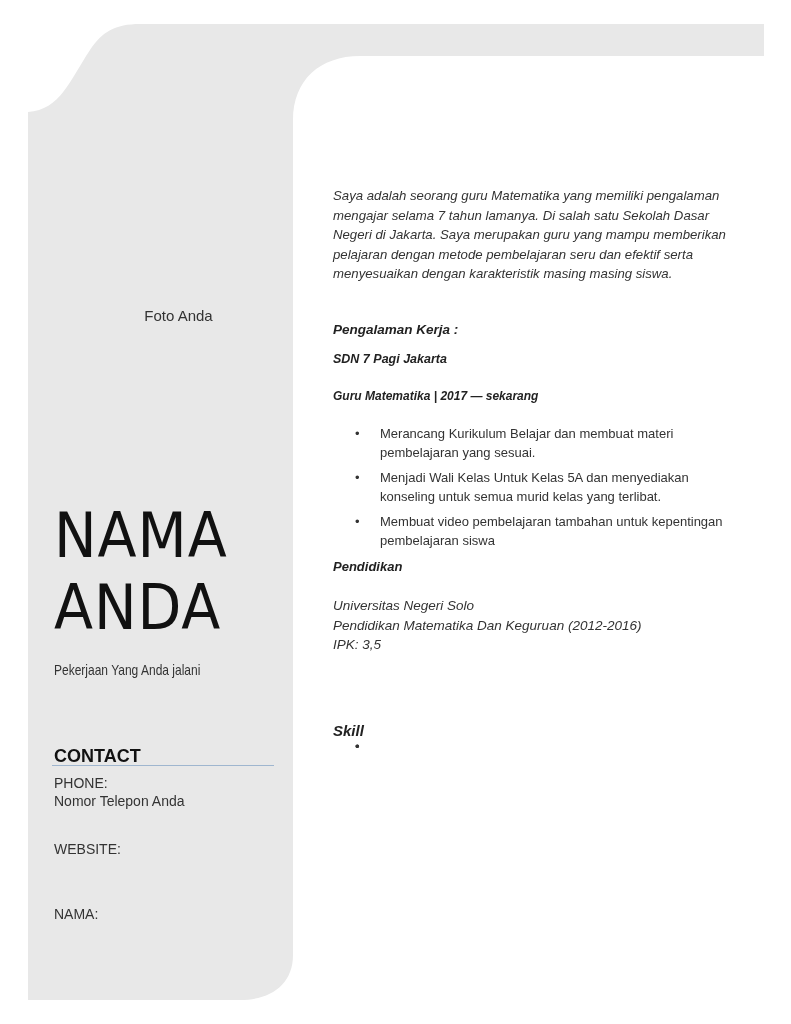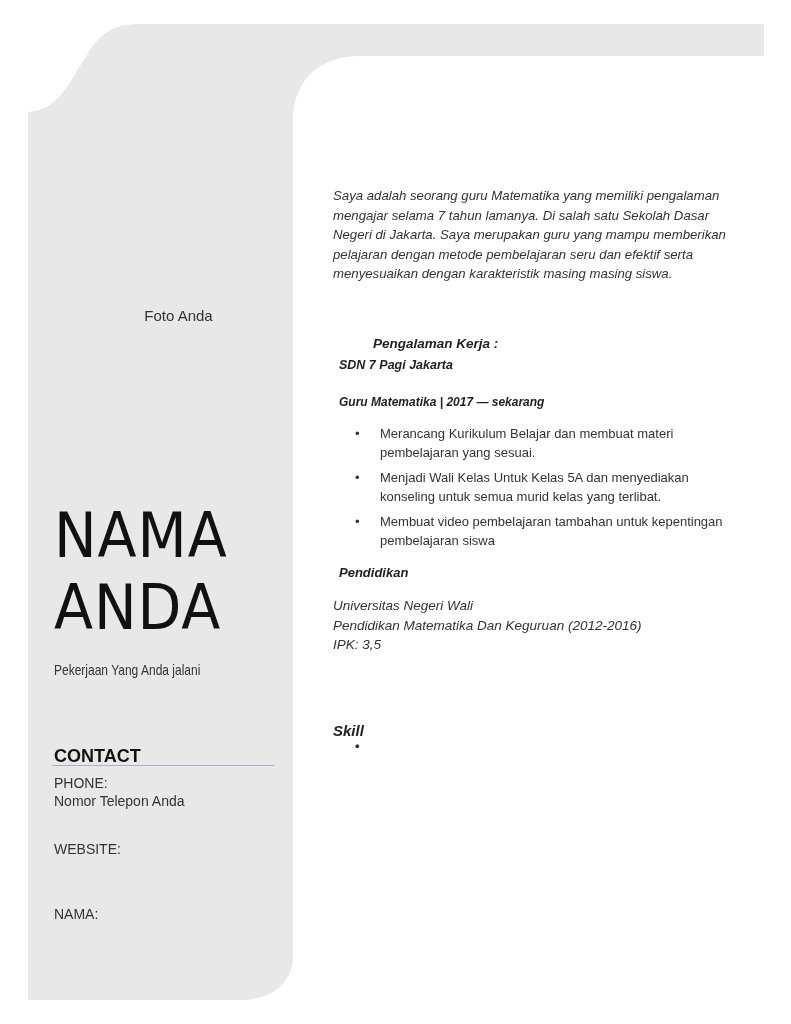--- a/index.html
+++ b/index.html
@@ -7,21 +7,21 @@
   .bg-shape { position:absolute; left:0; top:0; width:791px; height:1024px; }
   .photo-label { position:absolute; left:116px; top:307px; width:125px; text-align:center; font-size:15px; color:#333; }
   .name-title { position:absolute; left:54px; top:500px; font-size:62px; line-height:72px; color:#111; letter-spacing:1px; font-family:"DejaVu Sans", sans-serif; font-weight:normal; transform:scaleX(0.92); transform-origin:left top; }
   .job-title { position:absolute; left:54px; top:661px; font-size:15px; color:#333; transform:scaleX(0.8); transform-origin:left top; }
   .contact-head { position:absolute; left:54px; top:746px; font-size:18px; font-weight:bold; color:#111; }
   .contact-line { position:absolute; left:52px; top:765px; width:222px; height:1px; background:#9fb6cf; }
   .contact-item { position:absolute; left:54px; font-size:14px; color:#333; line-height:18px; }
   .main { position:absolute; left:333px; top:186px; width:400px; color:#333; font-size:13.2px; }
   .summary { font-style:italic; line-height:19.5px; margin:0; }
   .h-section { font-weight:bold; font-style:italic; color:#222; margin:0; }
-  .sub-bold { font-weight:bold; font-style:italic; font-size:12.5px; color:#222; margin:6px; }
+  .sub-bold { font-weight:bold; font-style:italic; font-size:12.5px; color:#222; margin:0; }
   ul { margin:0; padding:0; list-style:none; }
   li { position:relative; padding-left:47px; line-height:19px; }
   li .dot { position:absolute; left:22px; top:0; }
   .abs { position:absolute; left:333px; }
 </style>
 </head>
 <body>
 
 <svg class="bg-shape" viewBox="0 0 791 1024">
   <path d="M28,112 C60,110 70,80 90,50 C102,32 115,24 140,24 L764,24 L764,56 L360,56 C320,56 293,80 293,120 L293,955 C293,985 270,1000 240,1000 L28,1000 Z" fill="#e8e8e8"></path>
@@ -39,41 +39,41 @@
 <div class="contact-line"></div>
 <div class="contact-item" style="top:774px">PHONE:</div>
 <div class="contact-item" style="top:792px">Nomor Telepon Anda</div>
 <div class="contact-item" style="top:840px">WEBSITE:</div>
 <div class="contact-item" style="top:905px">NAMA:</div>
 
 <div class="main">
   <p class="summary">Saya adalah seorang guru Matematika yang memiliki pengalaman mengajar selama 7 tahun lamanya. Di salah satu Sekolah Dasar Negeri di Jakarta. Saya merupakan guru yang mampu memberikan pelajaran dengan metode pembelajaran seru dan efektif serta menyesuaikan dengan karakteristik masing masing siswa.</p>
 </div>
 
-<div class="abs" style="top:336px;font-size:13.5px;margin-left:40px;">
+<div class="abs" style="top:322px;font-size:13.5px;">
     <p class="h-section">Pengalaman Kerja :</p>
   </div>
 <div class="abs" style="top:352px;">
     <p class="sub-bold">SDN 7 Pagi Jakarta</p>
   </div>
 <div class="abs" style="top:389px;font-size:13px;">
     <p class="sub-bold" style="font-size:12px">Guru Matematika |  2017 — sekarang</p>
   </div>
 
 <ul class="abs" style="top:424px;width:400px;font-size:13px;color:#333;">
   <li style="margin-bottom:6px"><span class="dot">•</span><span>Merancang Kurikulum Belajar dan membuat materi pembelajaran yang sesuai.</span></li>
   <li style="margin-bottom:6px"><span class="dot">•</span><span>Menjadi Wali Kelas Untuk Kelas 5A dan menyediakan konseling untuk semua murid kelas yang terlibat.</span></li>
   <li><span class="dot">•</span><span>Membuat video pembelajaran tambahan untuk kepentingan pembelajaran siswa</span></li>
 </ul>
 
 <div class="abs" style="top:559px;">
     <p class="sub-bold" style="font-size:13px">Pendidikan</p>
   </div>
 <div class="abs" style="top:596px;font-size:13.5px;font-style:italic;color:#333;line-height:19.5px;">
-  <div>Universitas Negeri Wali</div>
+  <div>Universitas Negeri Solo</div>
   <div>Pendidikan Matematika Dan Keguruan (2012-2016)</div>
   <div>IPK: 3,5</div>
 </div>
 
 <div class="abs" style="top:702px;font-size:15px;margin-top:20px;">
     <p class="h-section">Skill</p>
   </div>
 <ul class="abs" style="top:737px;width:400px;font-size:13.2px;font-style:italic;color:#333;">
   <li style="line-height:19.5px"><span class="dot" style="font-style:normal">•</span></li>
   <li style="line-height:19.5px"><span class="dot" style="font-style:normal">•</span></li>

